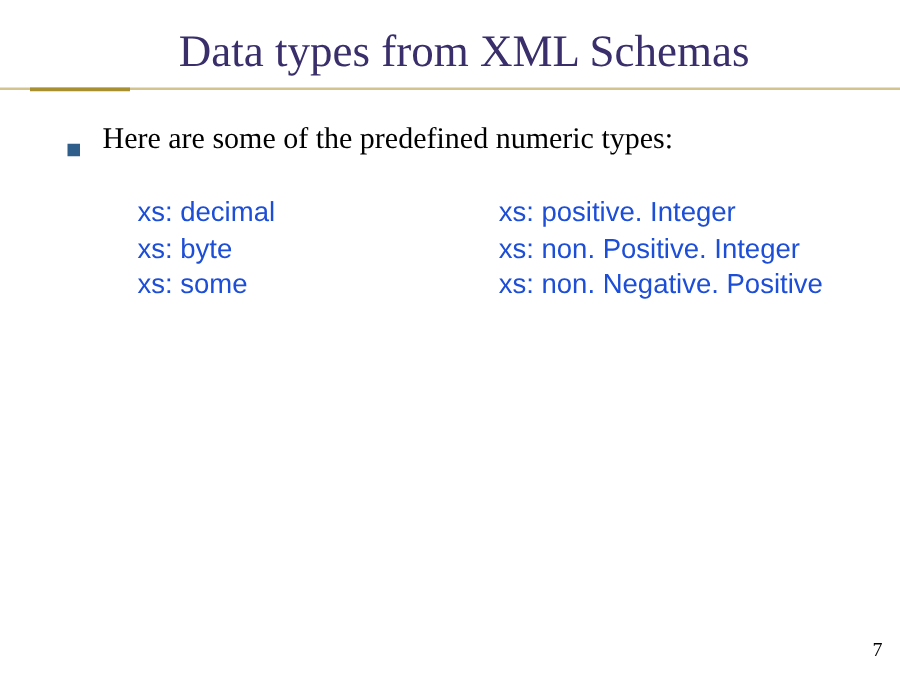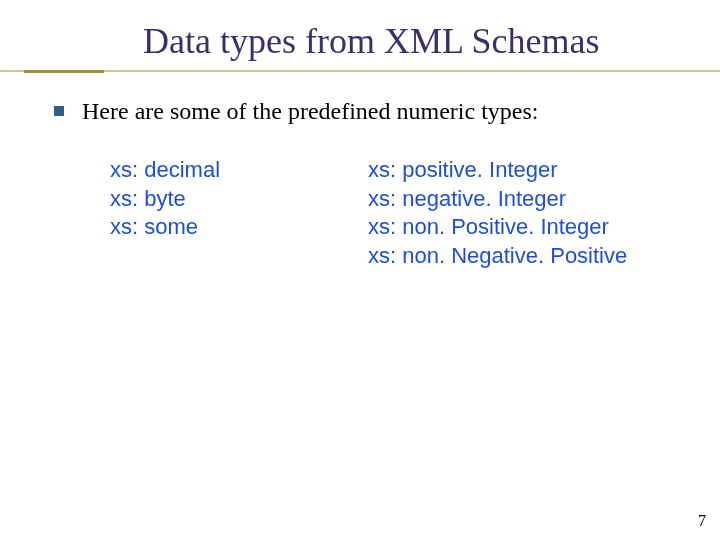--- a/index.html
+++ b/index.html
@@ -44,21 +44,21 @@
     position: absolute;
     left: 24px; top: 0;
     width: 80px; height: 3px;
     background: #a88f2f;
   }
   .bullet-row {
     position: absolute;
     left: 54px;
     top: 98px;
     display: flex;
-    align-items: flex-start;
+    align-items: flex-end;
   }
   .bullet-square {
     width: 10px;
     height: 10px;
     background: #2f5e8a;
     margin-top: 8px;
     margin-right: 18px;
     flex: none;
   }
   .lead-text {
@@ -71,21 +71,21 @@
     font-family: Verdana, Geneva, sans-serif;
     font-size: 22px;
     color: #1d4ed8;
     line-height: 1.3;
   }
   .col-left {
     left: 110px;
     top: 156px;
   }
   .col-right {
-    left: 368px;
+    left: 399px;
     top: 156px;
   }
   .page-num {
     position: absolute;
     right: 14px;
     bottom: 10px;
     font-family: "Times New Roman", Times, serif;
     font-size: 16px;
     color: #000;
   }
@@ -108,20 +108,19 @@
   </div>
 
   <div class="col col-left">
     <div>xs: decimal</div>
     <div>xs: byte</div>
     <div>xs: some</div>
   </div>
 
   <div class="col col-right">
     <div>xs: positive. Integer</div>
-    <div>xs: negative. Integer</div>
     <div>xs: non. Positive. Integer</div>
     <div>xs: non. Negative. Positive</div>
   </div>
 
   <div class="page-num">7</div>
 
 </div>
 
 </body></html>

